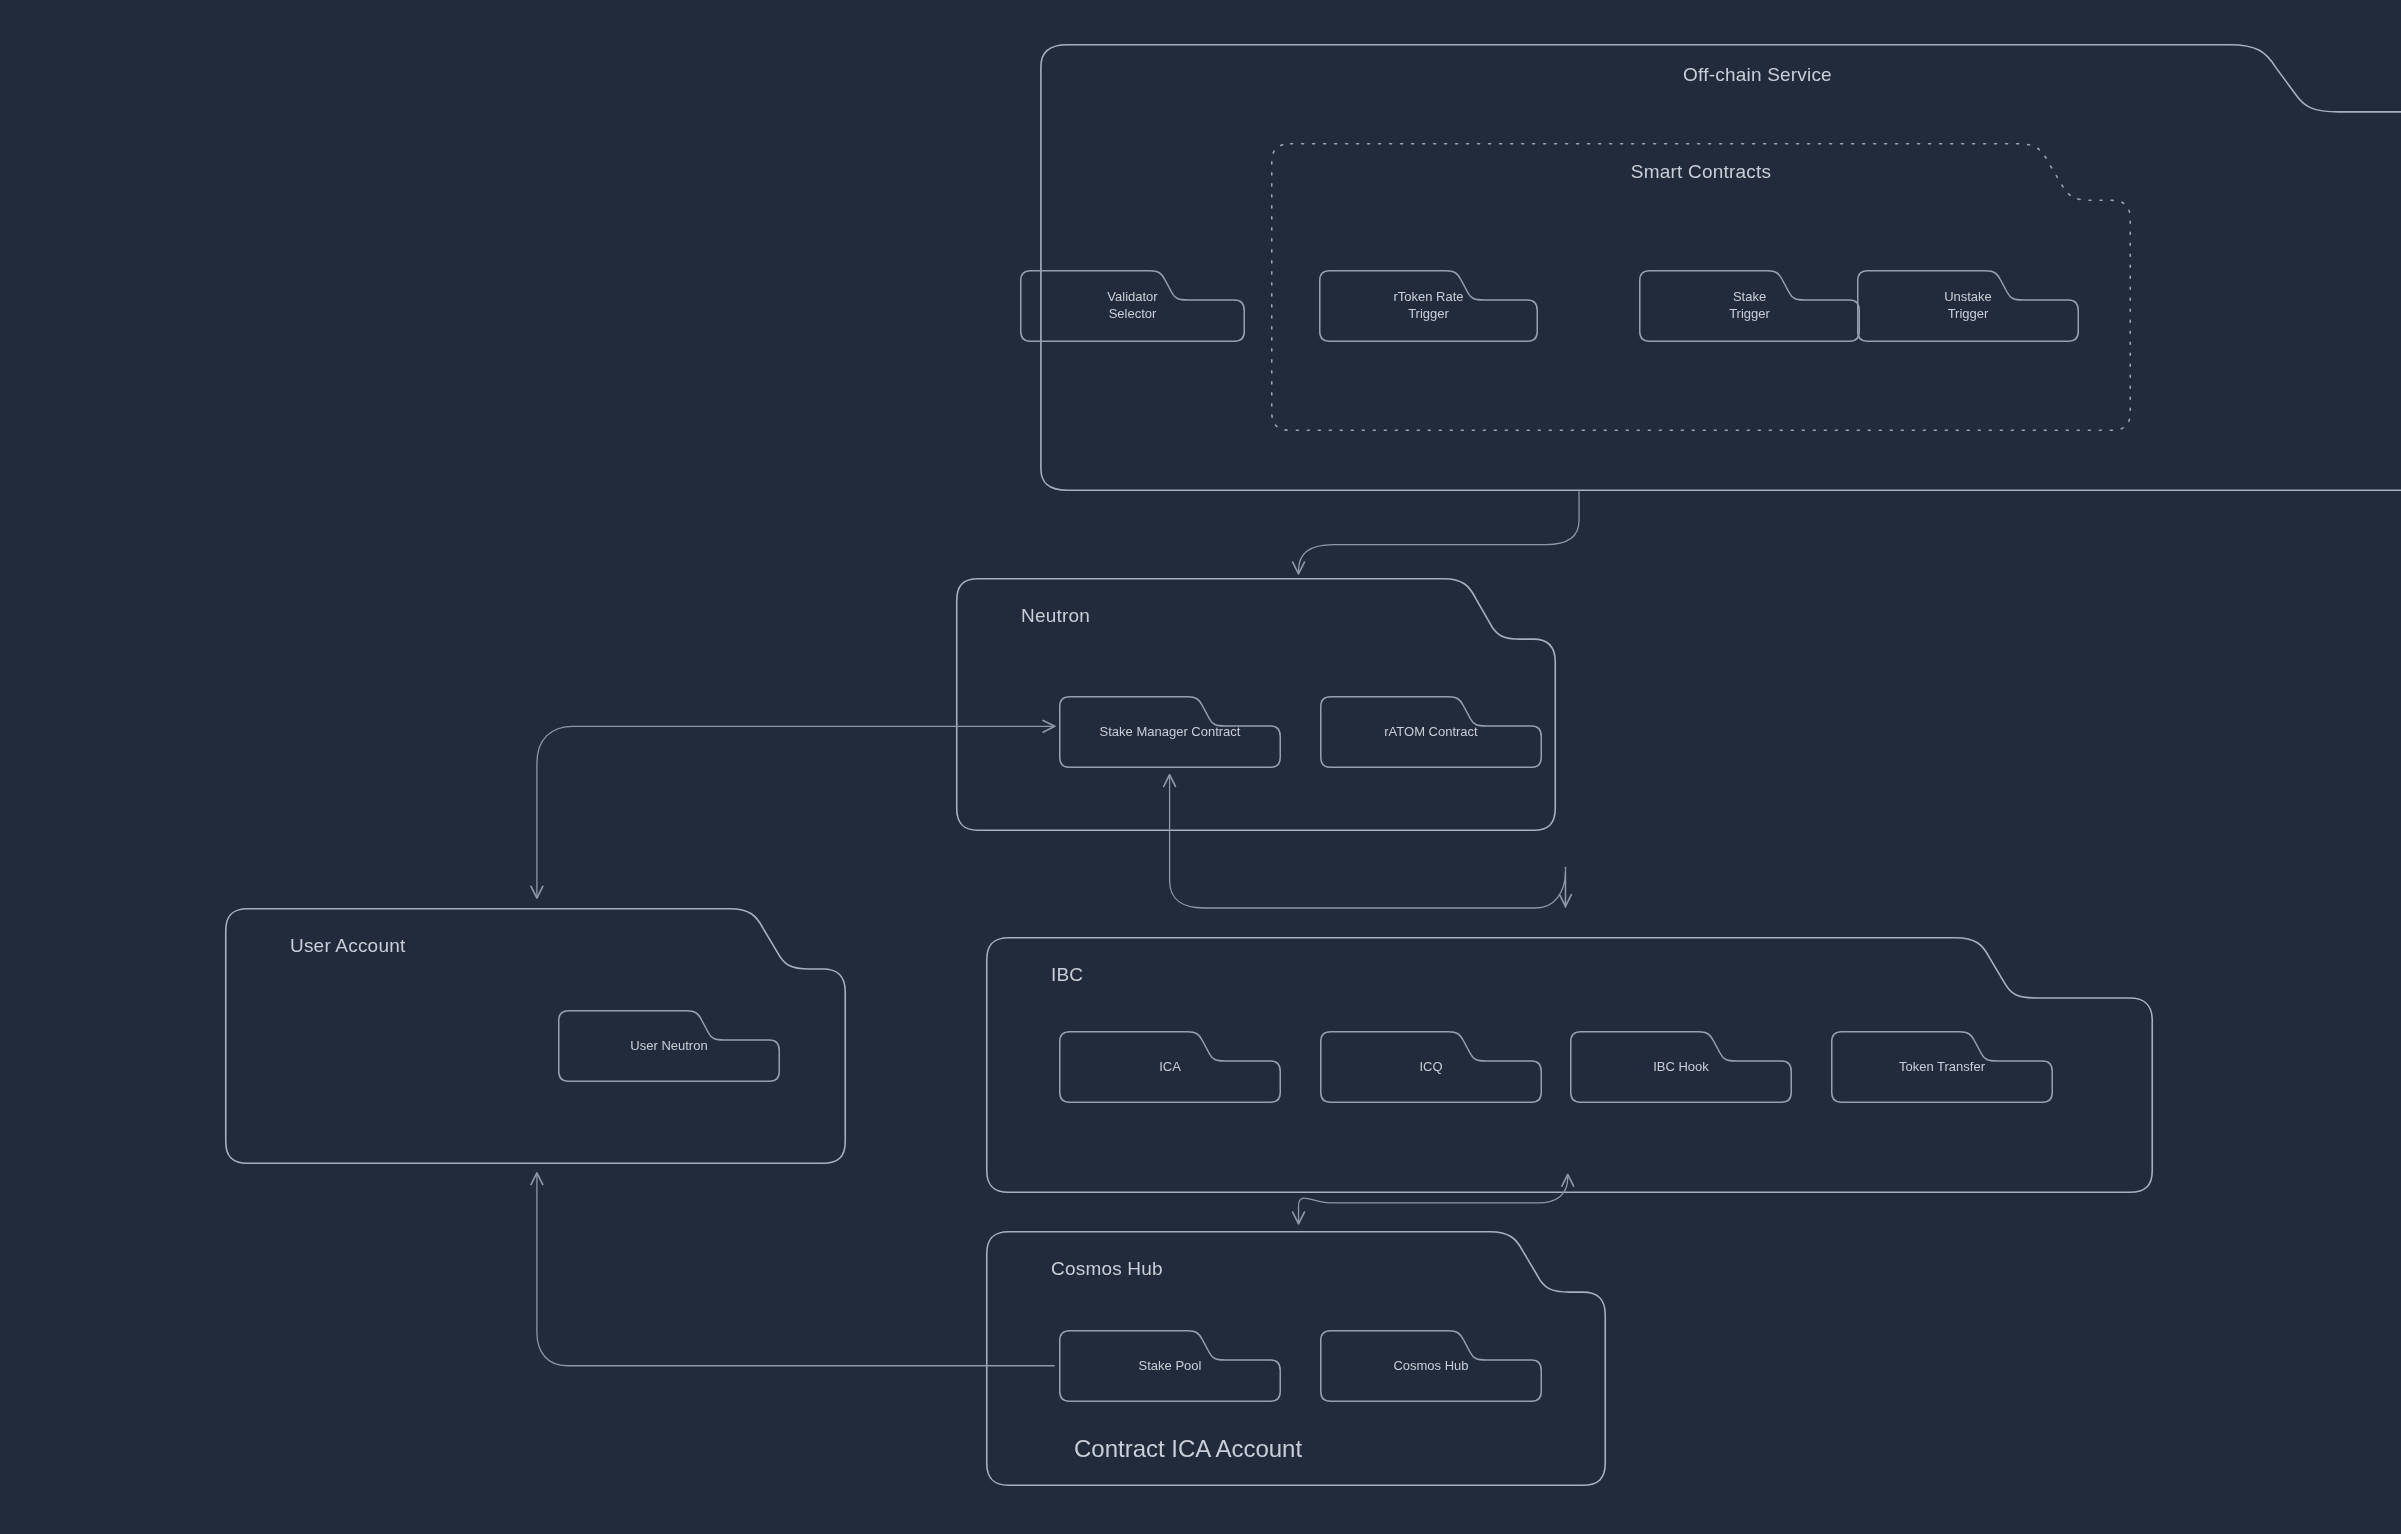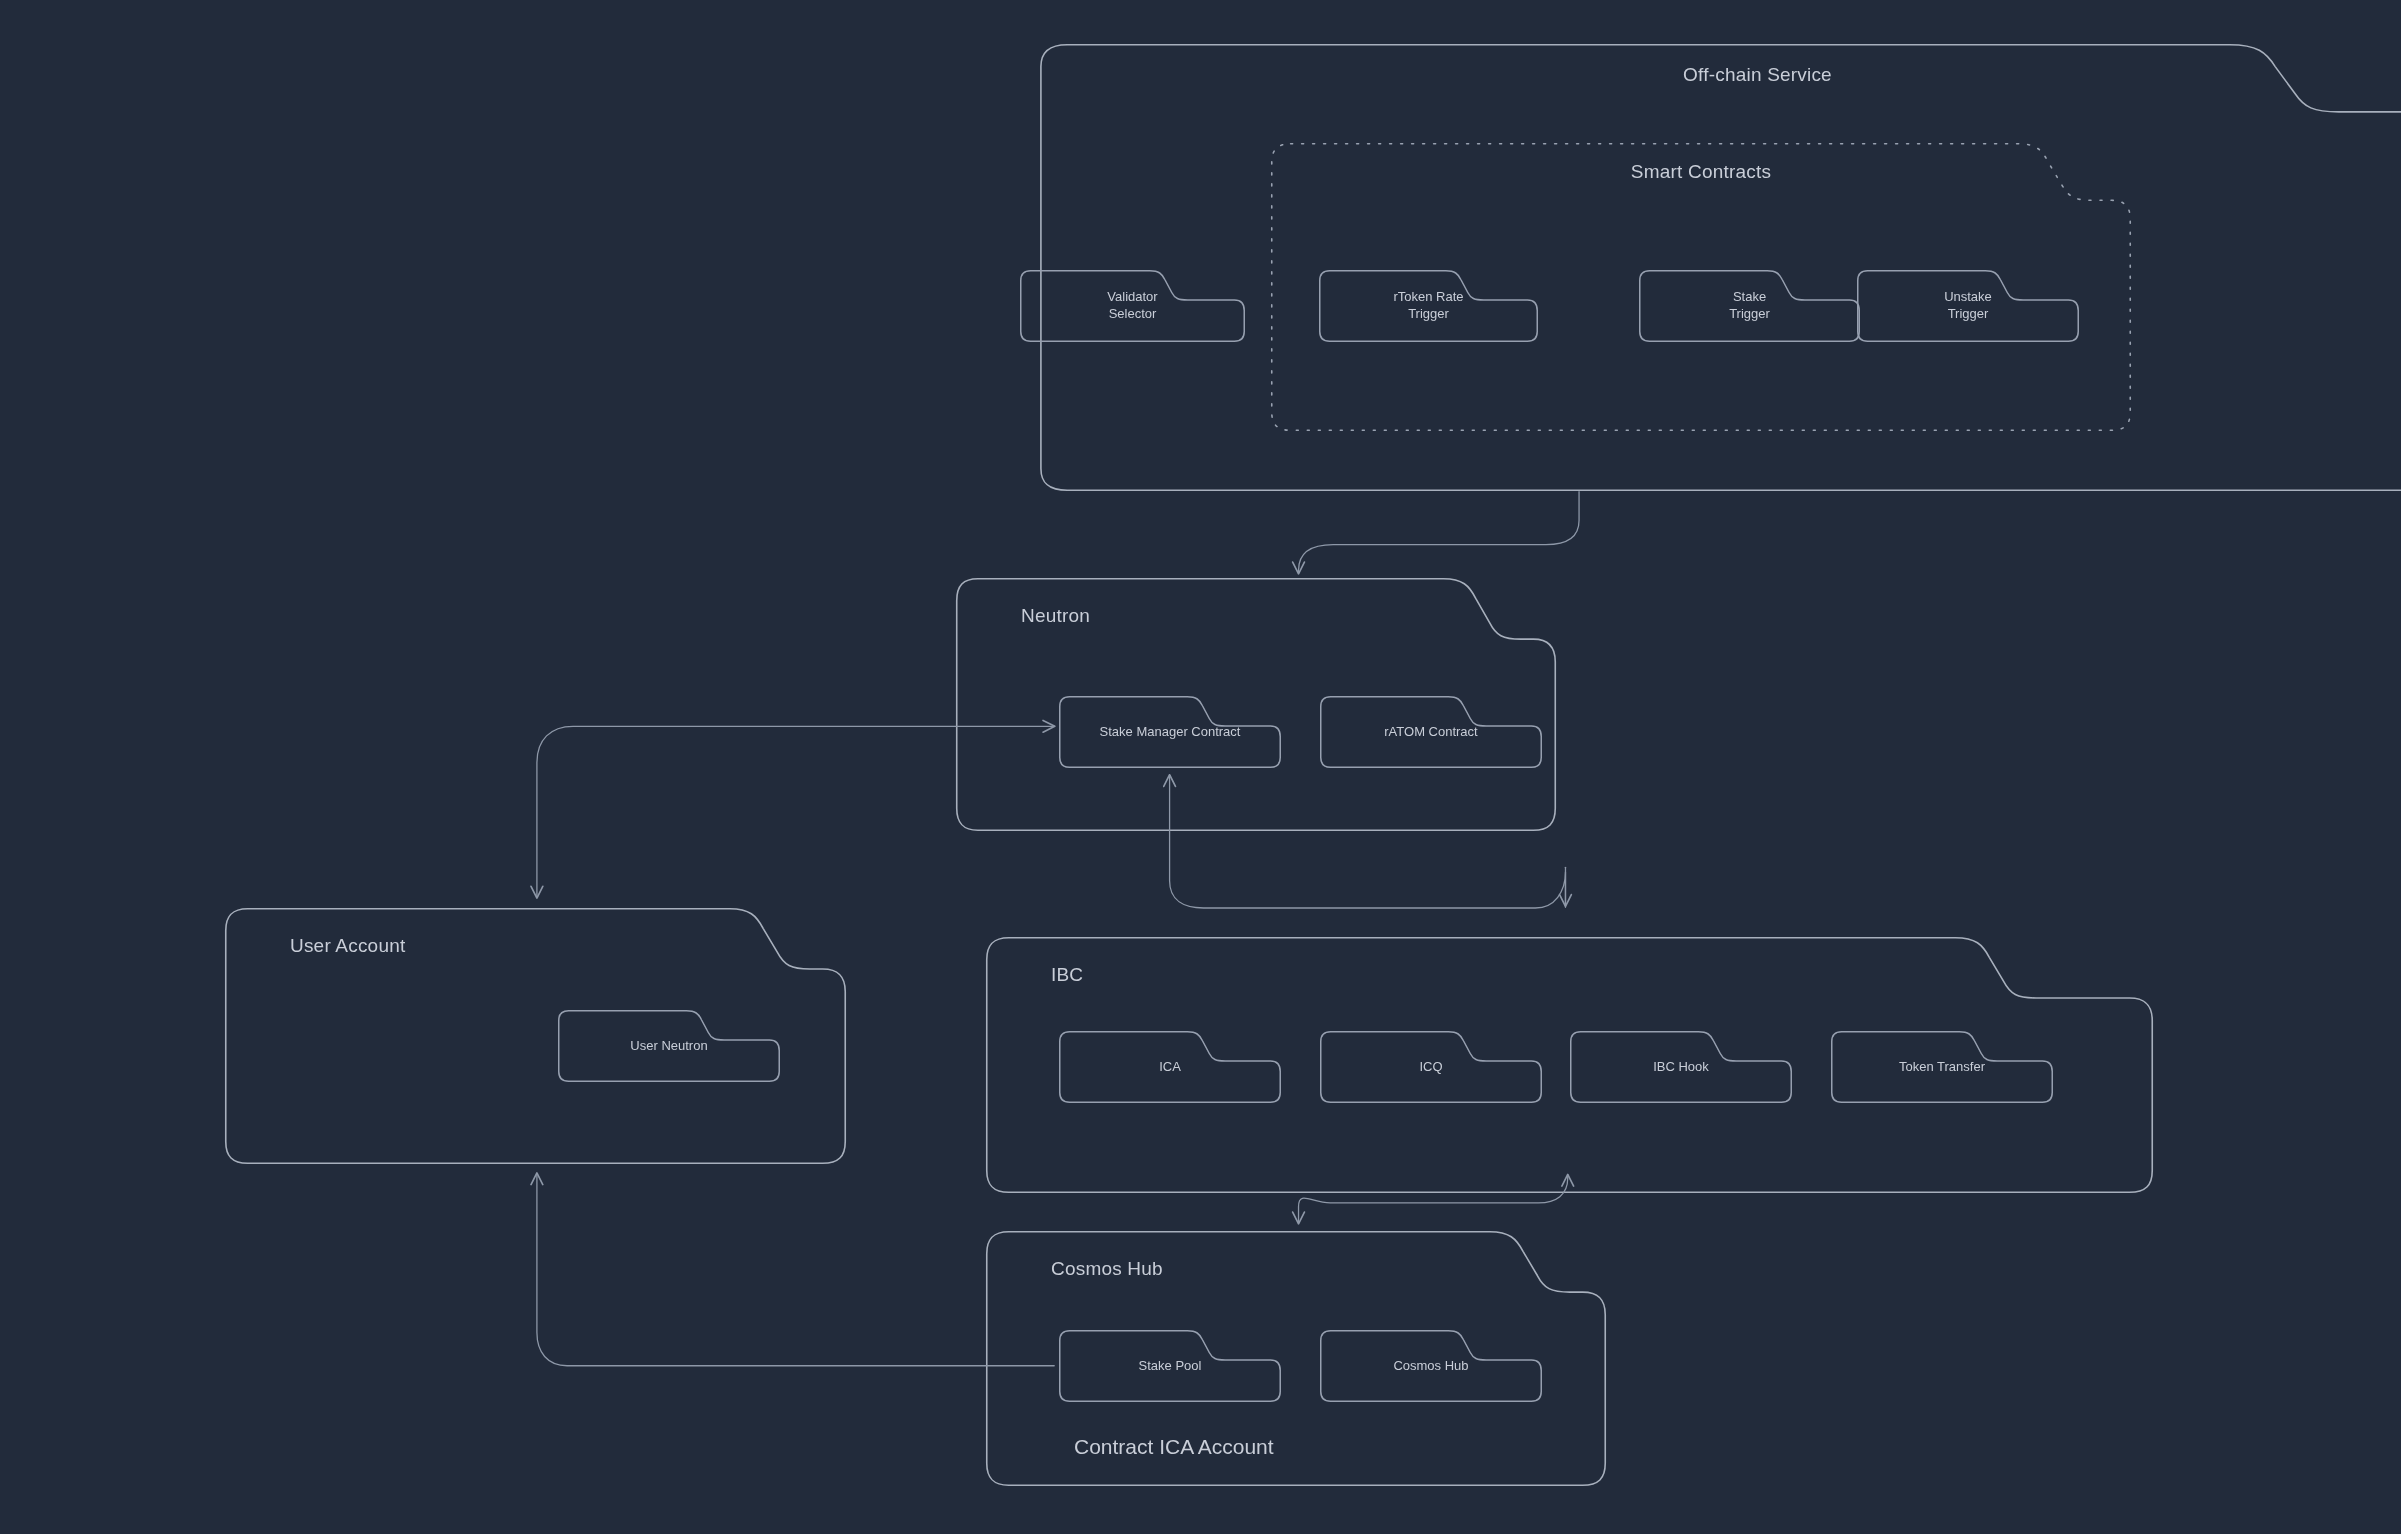--- a/index.html
+++ b/index.html
@@ -55,21 +55,21 @@
     font-size: 13px;
     line-height: 1.28;
     white-space: pre-line;
     padding: 0 6px;
     box-sizing: border-box;
     z-index: 3;
   }
   .free-label {
     position: absolute;
     color: #c9ced8;
-    font-size: 21px;
+    font-size: 24px;
     white-space: nowrap;
     z-index: 3;
   }
 </style>
 </head>
 <body>
 
 <div id="stage" style="background: rgb(34, 43, 59);">
 
   <svg id="edges" viewBox="0 0 3184 2034" xmlns="http://www.w3.org/2000/svg">

